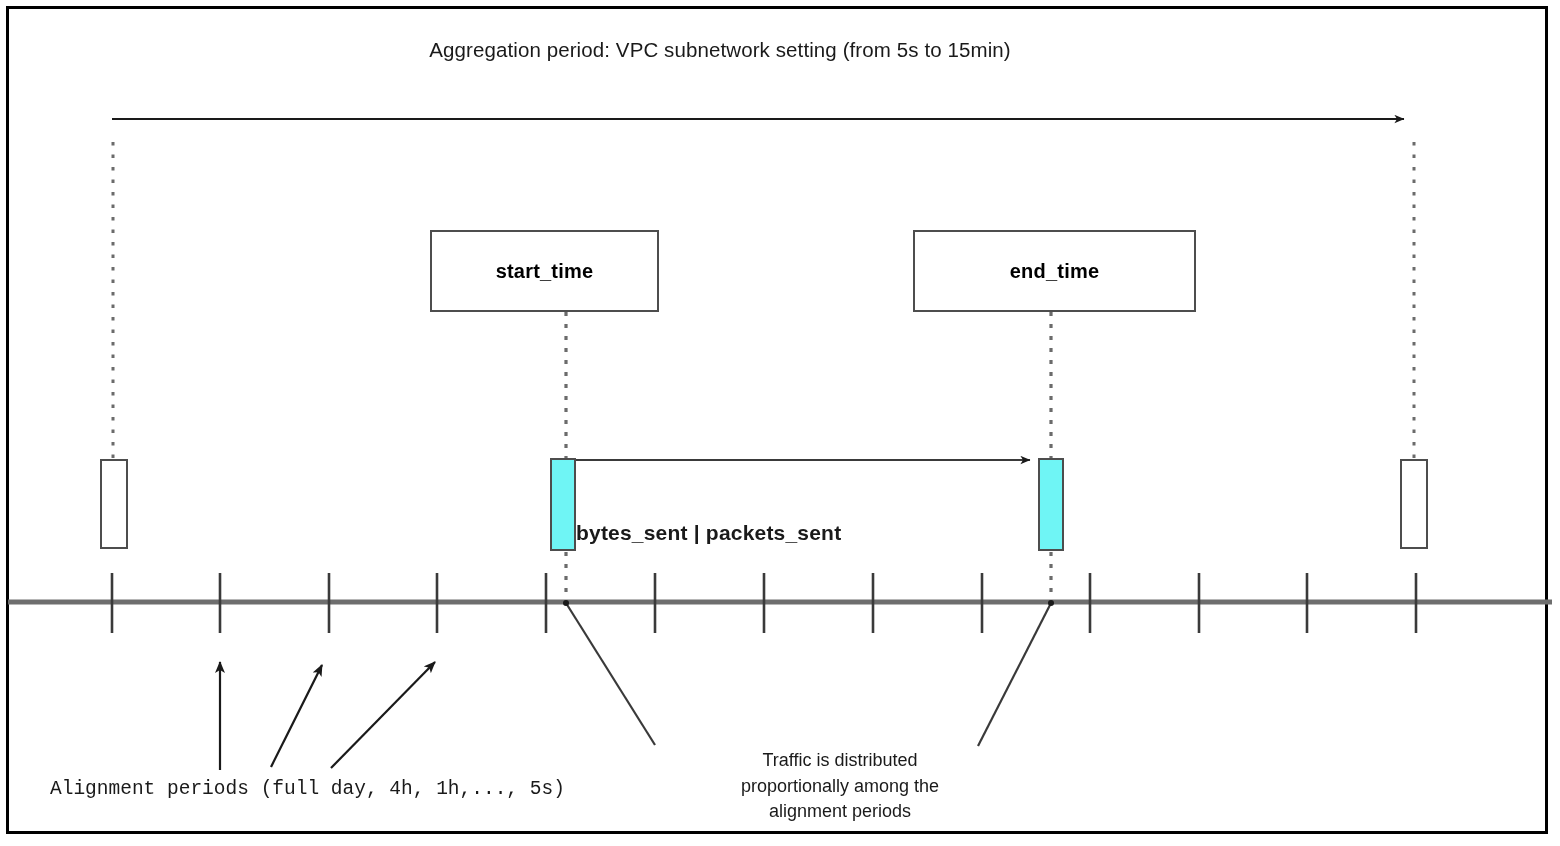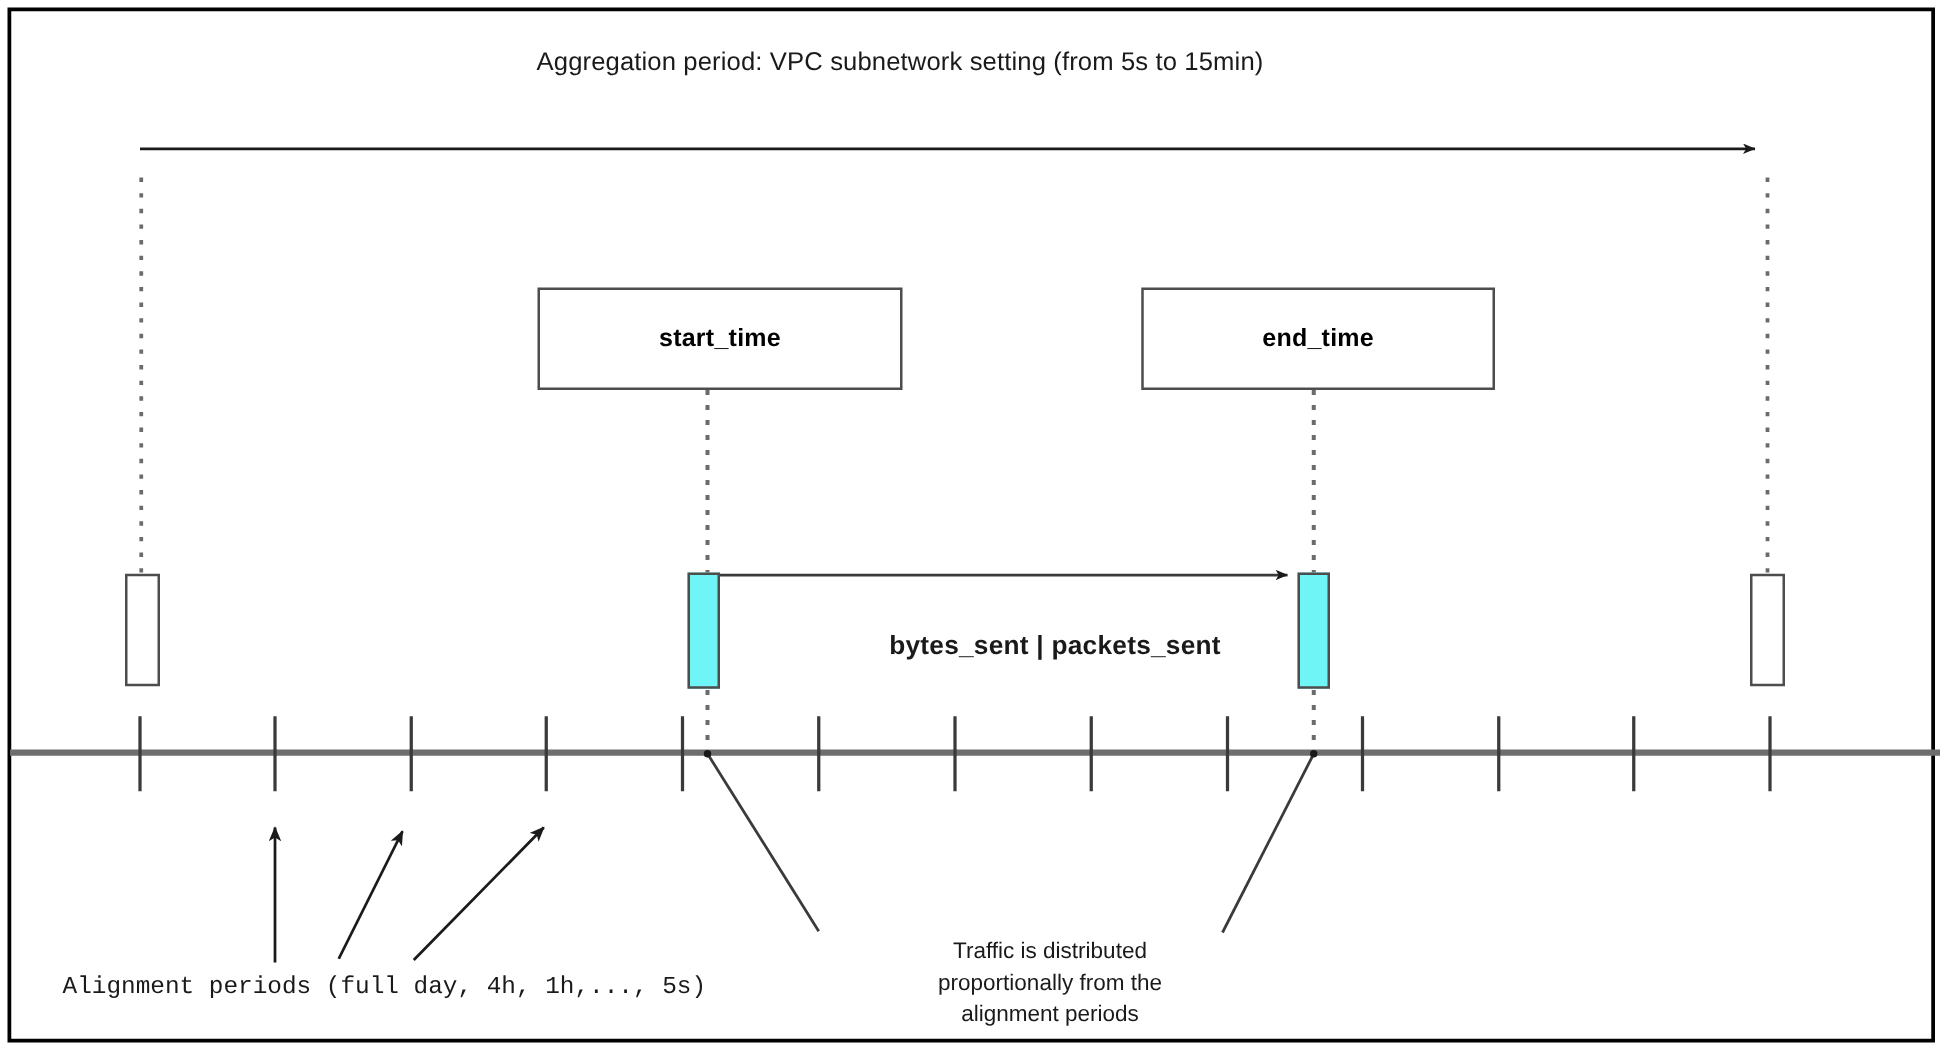--- a/index.html
+++ b/index.html
@@ -148,35 +148,35 @@
     <circle cx="566" cy="603" r="3" fill="#1a1a1a"></circle>
     <line x1="1051" y1="603" x2="978" y2="746" stroke="#3a3a3a" stroke-width="2.2"></line>
     <circle cx="1051" cy="603" r="3" fill="#1a1a1a"></circle>
   </svg>
 
   <div class="txt title-text" style="left:0; top:40px; width:1440px; text-align:center;">Aggregation period: VPC subnetwork setting (from 5s to 15min)</div>
 
   <div class="hollow-bar" style="left:100px; top:459px; width:28px; height:90px;"></div>
   <div class="hollow-bar" style="left:1400px; top:459px; width:28px; height:90px;"></div>
 
-  <div class="evt-box" style="left:430px; top:230px; width:292px; height:82px;">
+  <div class="evt-box" style="left:430px; top:230px; width:229px; height:82px;">
     <span class="box-label">start_time</span>
   </div>
 
   <div class="evt-box" style="left:913px; top:230px; width:283px; height:82px;">
     <span class="box-label">end_time</span>
   </div>
 
   <div class="cyan-bar" style="left:550px; top:458px; width:26px; height:93px; background:#6ff5f5;"></div>
   <div class="cyan-bar" style="left:1038px; top:458px; width:26px; height:93px; background:#6ff5f5;"></div>
 
 
-  <div class="txt metric-label" style="left:576px; top:506px; width:456px; text-align:center;padding-left:40px;">bytes_sent | packets_sent</div>
+  <div class="txt metric-label" style="left:576px; top:522px; width:456px; ">bytes_sent | packets_sent</div>
 
   <div class="txt caption-text" style="left:50px; top:780px;font-family:Liberation Mono, monospace;">Alignment periods (full day, 4h, 1h,..., 5s)</div>
 
   <div class="caption-multiline" style="left:690px; top:748px; width:300px;">
     <div>Traffic is distributed</div>
-    <div>proportionally from the</div>
+    <div>proportionally among the</div>
     <div>alignment periods</div>
   </div>
 
 </div>
 
 </body></html>

